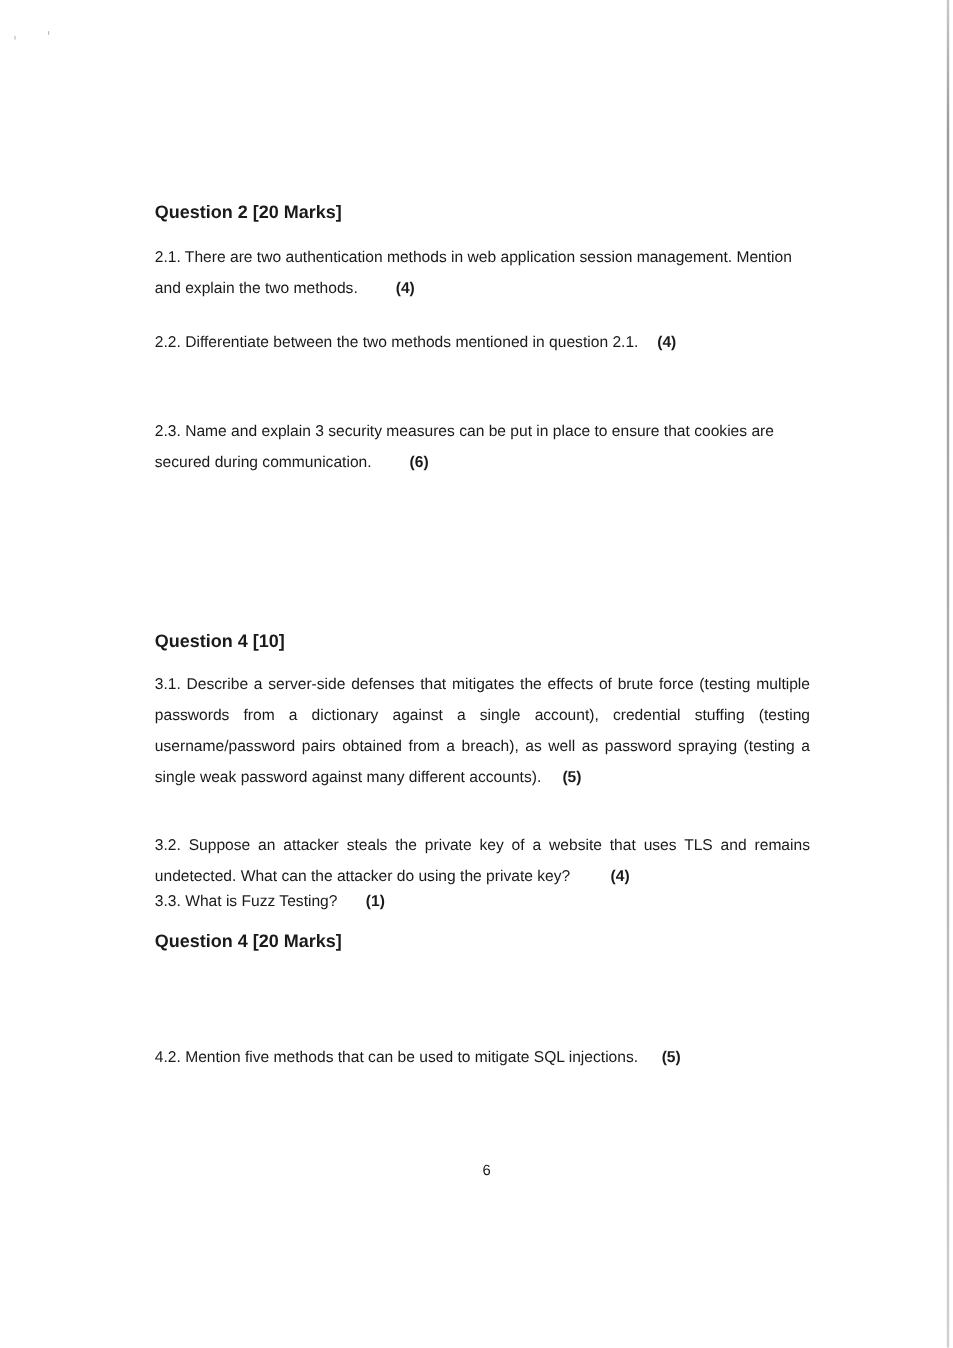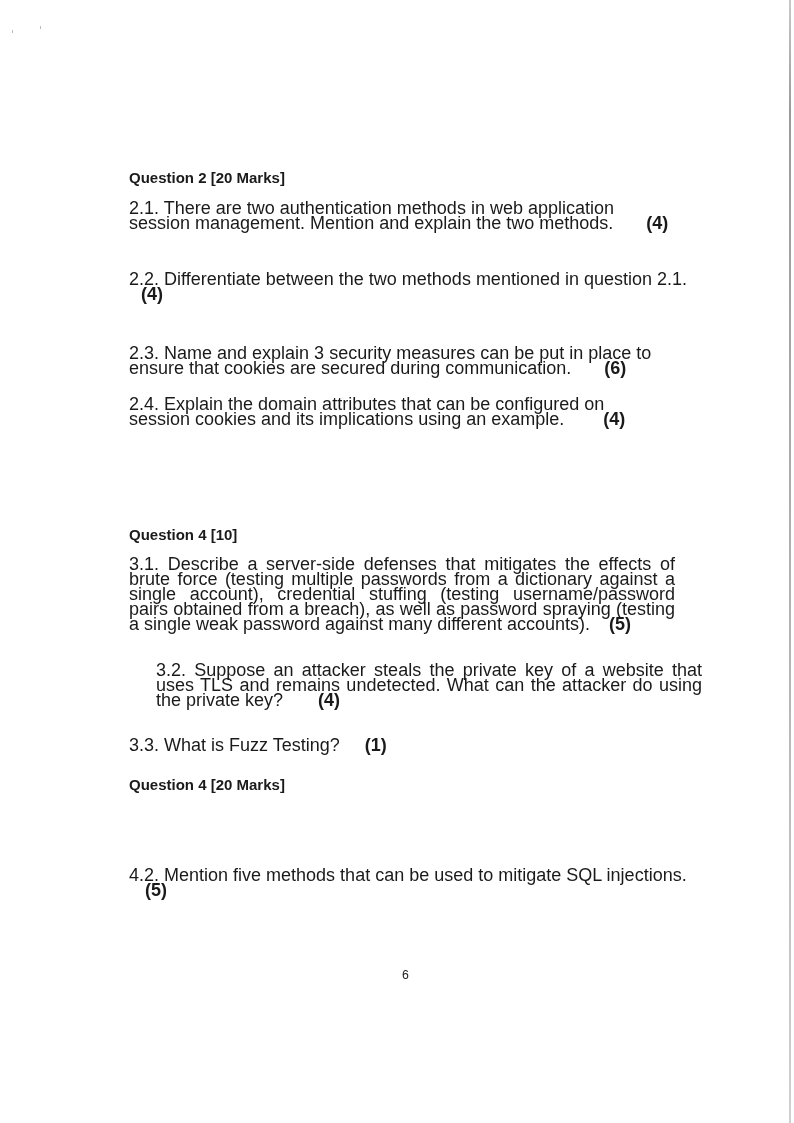--- a/index.html
+++ b/index.html
@@ -10,21 +10,21 @@
     .right-edge {
       position: absolute; right: 3px; top: 0; width: 2px; height: 1123px;
       background: linear-gradient(to bottom, #c8c8c8, #9a9a9a 10%, #b5b5b5 60%, #d0d0d0);
     }
     .left-speck { position: absolute; width: 1px; height: 3px; background: #bbb; }
     .page { position: absolute; left: 0; top: 0; width: 794px; height: 1123px; }
     .heading {
       position: absolute; left: 129px; font-weight: bold; font-size: 15px; letter-spacing: 0;
     }
     .q {
-      position: absolute; left: 129px; font-size: 18px; line-height: 15px;
+      position: absolute; left: 129px; font-size: 13px; line-height: 26px;
     }
     .q.justify { text-align: justify; width: 546px; }
     .marks { font-weight: bold; display: inline-block; }
     .page-number { position: absolute; left: 402px; top: 968px; font-size: 12.3px; }
   </style>
 </head>
 <body>
 
 <div class="page">
   <div class="right-edge"></div>
@@ -41,34 +41,30 @@
   <div class="q" style="top:272px; width:560px;">
     <span>2.2. Differentiate between the two methods mentioned in question 2.1.</span>
     <span class="marks" style="margin-left:12px;">(4)</span>
   </div>
 
   <div class="q" style="top:325px; width:530px;margin-top:21px;">
     <span>2.3. Name and explain 3 security measures can be put in place to ensure that cookies are secured during communication.</span>
     <span class="marks" style="margin-left:28px;">(6)</span>
   </div>
 
-  <div class="q" style="top:397px; width:510px;">
-    <span>2.4. Explain the domain attributes that can be configured on session cookies and its implications using an example.</span>
-    <span class="marks" style="margin-left:34px;">(4)</span>
-  </div>
 
 
   <div class="heading" style="top:526px;">Question 4 [10]</div>
 
   <div class="q justify" style="top:557px;">
     <span>3.1. Describe a server-side defenses that mitigates the effects of brute force (testing multiple passwords from a dictionary against a single account), credential stuffing (testing username/password pairs obtained from a breach), as well as password spraying (testing a single weak password against many different accounts).</span>
     <span class="marks" style="margin-left:14px;">(5)</span>
   </div>
 
-  <div class="q justify" style="top:663px;margin-left:27px;">
+  <div class="q justify" style="top:691px;">
     <span>3.2. Suppose an attacker steals the private key of a website that uses TLS and remains undetected. What can the attacker do using the private key?</span>
     <span class="marks" style="margin-left:30px;">(4)</span>
   </div>
 
   <div class="q" style="top:738px;">
     <span>3.3. What is Fuzz Testing?</span>
     <span class="marks" style="margin-left:20px;">(1)</span>
   </div>
 
   <div class="heading" style="top:776px;">Question 4 [20 Marks]</div>

